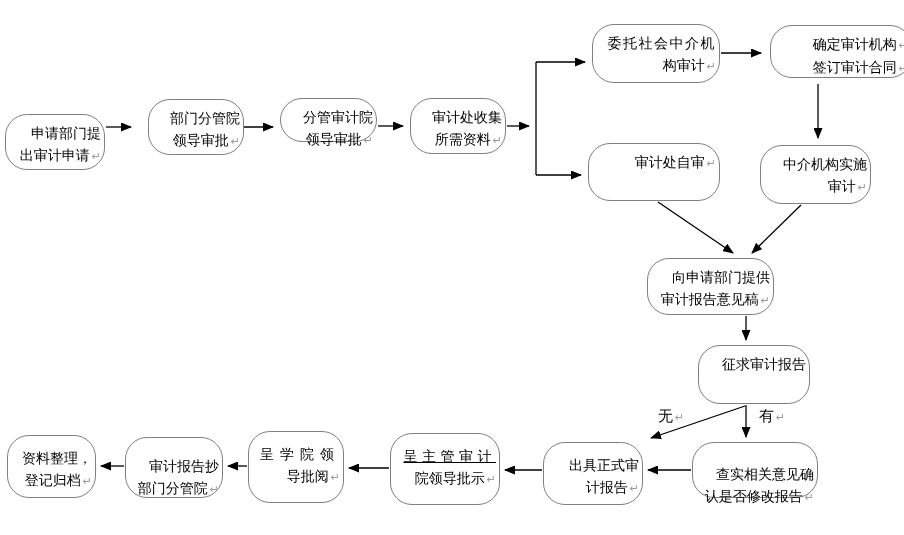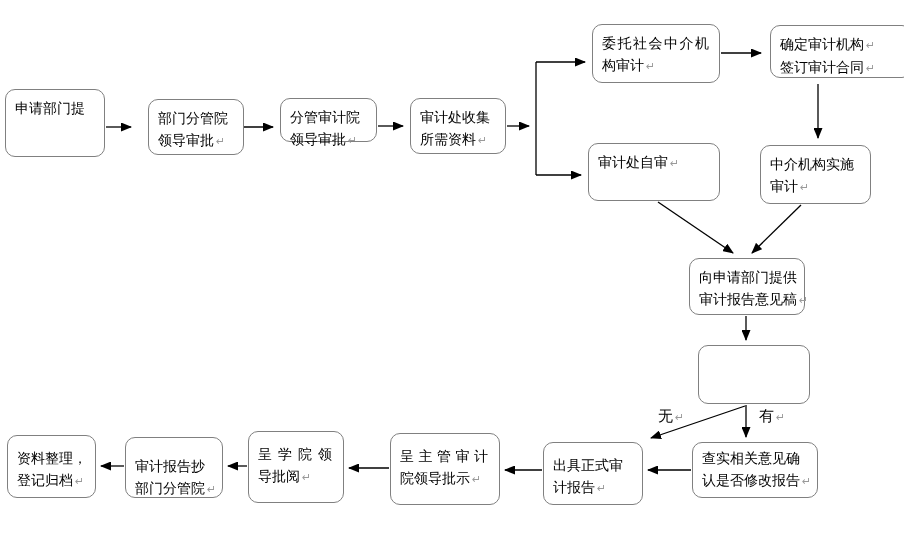--- a/index.html
+++ b/index.html
@@ -3,28 +3,28 @@
 <meta charset="utf-8">
 <style>
   html,body{margin:0;padding:0;background:#ffffff;}
   .canvas{
     position:relative;width:904px;height:535px;background:#ffffff;overflow:hidden;
     font-family:"Liberation Sans","DejaVu Sans",sans-serif;color:#000;
   }
   .layer{position:absolute;left:0;top:0;}
   .node{
     position:absolute;box-sizing:border-box;background:#ffffff;
-    border:1.5px solid #808080;border-radius:10px;
-    padding:7px 3px 0 9px;font-size:14px;line-height:22px;color:#000;
+    border:1.5px solid #808080;border-radius:22px;
+    padding:7px 3px 0 9px;font-size:14px;line-height:22px;color:#000;text-align:right;
   }
   .pt11{padding-top:11px;}
   .ln{white-space:nowrap;}
   .ret{color:#9a9a9a;font-size:11px;margin-left:2px;}
   .sp2{letter-spacing:1.5px;}
-  .sp4{letter-spacing:4.5px;}
+  .sp4{letter-spacing:4.5px;text-decoration:underline;}
   .sp6{letter-spacing:6px;}
   .edge-label{position:absolute;font-size:15px;line-height:18px;white-space:nowrap;}
 </style>
 </head>
 <body>
 
 <div class="canvas">
 
   <svg class="layer" width="904" height="535" viewBox="0 0 904 535">
     <defs>
@@ -48,22 +48,23 @@
       <line x1="746" y1="405" x2="746" y2="437" marker-end="url(#ah)"></line>
       <line x1="745" y1="406" x2="651" y2="438" marker-end="url(#ah)"></line>
       <line x1="691" y1="470" x2="648" y2="470" marker-end="url(#ah)"></line>
       <line x1="542" y1="470" x2="505" y2="470" marker-end="url(#ah)"></line>
       <line x1="389" y1="468" x2="349" y2="468" marker-end="url(#ah)"></line>
       <line x1="247" y1="466" x2="228" y2="466" marker-end="url(#ah)"></line>
       <line x1="124" y1="466" x2="101" y2="466" marker-end="url(#ah)"></line>
     </g>
   </svg>
 
-  <div class="node" style="left:5px;top:89px;width:100px;height:68px">
+  <div class="node" style="left:5px;top:114px;width:100px;height:56px">
     <div class="ln"><span>申请部门提</span></div>
+    <div class="ln"><span>出审计申请</span><span class="ret">↵</span></div>
   </div>
 
   <div class="node" style="left:148px;top:99px;width:96px;height:56px">
     <div class="ln"><span>部门分管院</span></div>
     <div class="ln"><span>领导审批</span><span class="ret">↵</span></div>
   </div>
 
   <div class="node" style="left:280px;top:98px;width:97px;height:44px">
     <div class="ln"><span>分管审计院</span></div>
     <div class="ln"><span>领导审批</span><span class="ret">↵</span></div>
@@ -86,29 +87,30 @@
 
   <div class="node" style="left:588px;top:143px;width:132px;height:58px">
     <div class="ln"><span>审计处自审</span><span class="ret">↵</span></div>
   </div>
 
   <div class="node" style="left:760px;top:145px;width:111px;height:59px">
     <div class="ln"><span>中介机构实施</span></div>
     <div class="ln"><span>审计</span><span class="ret">↵</span></div>
   </div>
 
-  <div class="node" style="left:689px;top:258px;width:116px;height:57px">
+  <div class="node" style="left:647px;top:258px;width:127px;height:57px">
     <div class="ln"><span>向申请部门提供</span></div>
     <div class="ln"><span>审计报告意见稿</span><span class="ret">↵</span></div>
   </div>
 
   <div class="node" style="left:698px;top:345px;width:112px;height:59px">
+    <div class="ln"><span>征求审计报告</span></div>
   </div>
 
-  <div class="node pt11" style="left:692px;top:442px;width:126px;height:56px;padding-top:4px">
+  <div class="node pt11" style="left:692px;top:442px;width:126px;height:56px;padding-top:20px">
     <div class="ln"><span>查实相关意见确</span></div>
     <div class="ln"><span>认是否修改报告</span><span class="ret">↵</span></div>
   </div>
 
   <div class="node pt11" style="left:543px;top:442px;width:100px;height:63px">
     <div class="ln"><span>出具正式审</span></div>
     <div class="ln"><span>计报告</span><span class="ret">↵</span></div>
   </div>
 
   <div class="node pt11" style="left:390px;top:433px;width:110px;height:72px">

